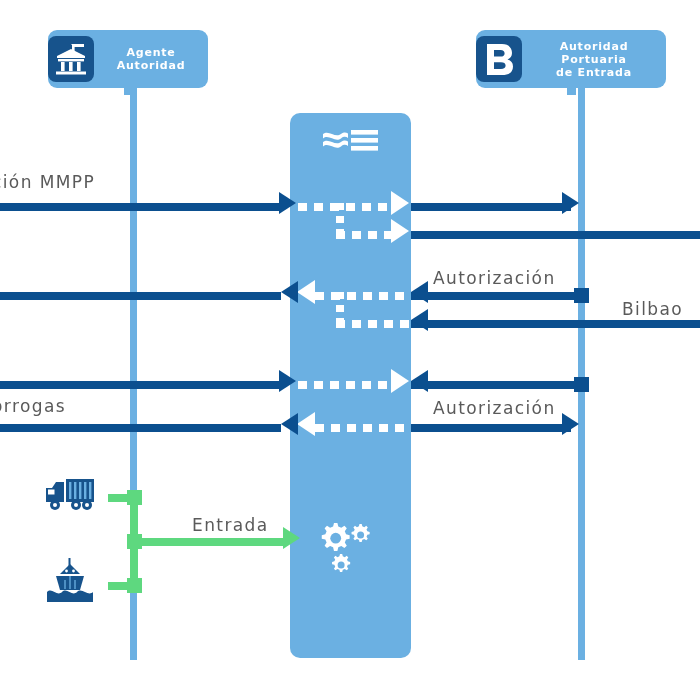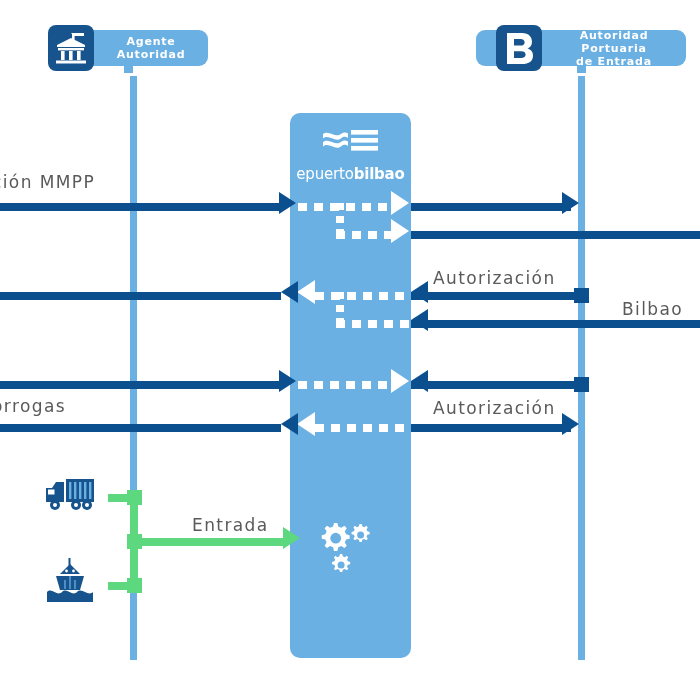--- a/index.html
+++ b/index.html
@@ -1,30 +1,30 @@
 <!DOCTYPE html>
 <html><head>
 <meta charset="utf-8">
 <style>
   html,body{margin:0;padding:0;background:#ffffff;}
   body{width:700px;height:700px;position:relative;overflow:hidden;
        font-family:"DejaVu Sans","Liberation Sans",sans-serif;}
   .stage{position:absolute;left:0;top:0;width:700px;height:700px;}
 
   
-  .badge{position:absolute;height:36px;border-radius:9px;background:#6bb0e2;
+  .badge{position:absolute;height:58px;border-radius:9px;background:#6bb0e2;
          display:flex;align-items:center;}
   .badge .logo{width:46px;height:46px;flex:0 0 46px;border-radius:8px;
                background:#17538c;display:flex;align-items:center;justify-content:center;}
   .badge .btitle{flex:1;color:#ffffff;font-size:11px;font-weight:bold;
                  letter-spacing:.8px;text-align:center;line-height:13px;padding:0 8px;}
   .badge .tail{position:absolute;left:50%;margin-left:-4px;bottom:-7px;
                width:9px;height:8px;background:#6bb0e2;}
   #badge-estibador{left:48px;top:30px;width:160px;}
-  #badge-apb{left:476px;top:30px;width:190px;padding-left:20px;}
+  #badge-apb{left:476px;top:30px;width:190px;}
 
   
   .lifeline{position:absolute;width:7px;background:#6bb0e2;}
   #ll-left{left:130px;top:76px;height:584px;}
   #ll-right{left:578px;top:76px;height:584px;}
 
   
   #platform{position:absolute;left:290px;top:113px;width:121px;height:545px;
             background:#6bb0e2;border-radius:10px;}
   #platform-logo{position:absolute;left:0;top:14px;width:121px;text-align:center;}
@@ -70,21 +70,20 @@
 
   <div id="platform">
     <div id="platform-logo">
       <svg width="58" height="30" viewBox="0 0 58 30">
         <path d="M1 7 C7 2.5, 13 11.5, 19 7 C22 4.8, 24 5.2, 26 6.6 L26 11 C24 9.6, 22 9.2, 19 11.4 C13 15.9, 7 6.9, 1 11.4 Z" fill="#ffffff"></path>
         <path d="M1 15 C7 10.5, 13 19.5, 19 15 C22 12.8, 24 13.2, 26 14.6 L26 19 C24 17.6, 22 17.2, 19 19.4 C13 23.9, 7 14.9, 1 19.4 Z" fill="#ffffff"></path>
         <rect x="29" y="3" width="27" height="4.6" fill="#ffffff"></rect>
         <rect x="29" y="11" width="27" height="4.6" fill="#ffffff"></rect>
         <rect x="29" y="19" width="27" height="4.6" fill="#ffffff"></rect>
       </svg>
-      <div class="wordmark"><span>epuerto</span><b>bilbao</b></div>
     </div>
 
     <svg style="position:absolute;left:24px;top:404px;" width="62" height="62" viewBox="0 0 62 62">
       <g fill="#ffffff">
         <path d="M20 6 l3.4 .0 .9 3.6 3.0 1.25 3.1-2.0 2.4 2.4-2.0 3.1 1.25 3.0 3.6 .9 0 3.4-3.6 .9-1.25 3.0 2.0 3.1-2.4 2.4-3.1-2.0-3.0 1.25-.9 3.6-3.4 0-.9-3.6-3.0-1.25-3.1 2.0-2.4-2.4 2.0-3.1-1.25-3.0-3.6-.9 0-3.4 3.6-.9 1.25-3.0-2.0-3.1 2.4-2.4 3.1 2.0 3.0-1.25z"></path>
         <circle cx="21.7" cy="21.2" r="5.4" fill="#6bb0e2"></circle>
         <path d="M45.5 7 l2.2 0 .6 2.35 1.95 .8 2.0-1.3 1.55 1.55-1.3 2.0 .8 1.95 2.35 .6 0 2.2-2.35 .6-.8 1.95 1.3 2.0-1.55 1.55-2.0-1.3-1.95 .8-.6 2.35-2.2 0-.6-2.35-1.95-.8-2.0 1.3-1.55-1.55 1.3-2.0-.8-1.95-2.35-.6 0-2.2 2.35-.6 .8-1.95-1.3-2.0 1.55-1.55 2.0 1.3 1.95-.8z"></path>
         <circle cx="46.6" cy="17.9" r="3.5" fill="#6bb0e2"></circle>
         <path d="M26 37 l2.2 0 .6 2.35 1.95 .8 2.0-1.3 1.55 1.55-1.3 2.0 .8 1.95 2.35 .6 0 2.2-2.35 .6-.8 1.95 1.3 2.0-1.55 1.55-2.0-1.3-1.95 .8-.6 2.35-2.2 0-.6-2.35-1.95-.8-2.0 1.3-1.55-1.55 1.3-2.0-.8-1.95-2.35-.6 0-2.2 2.35-.6 .8-1.95-1.3-2.0 1.55-1.55 2.0 1.3 1.95-.8z"></path>
         <circle cx="27.1" cy="47.9" r="3.5" fill="#6bb0e2"></circle>

